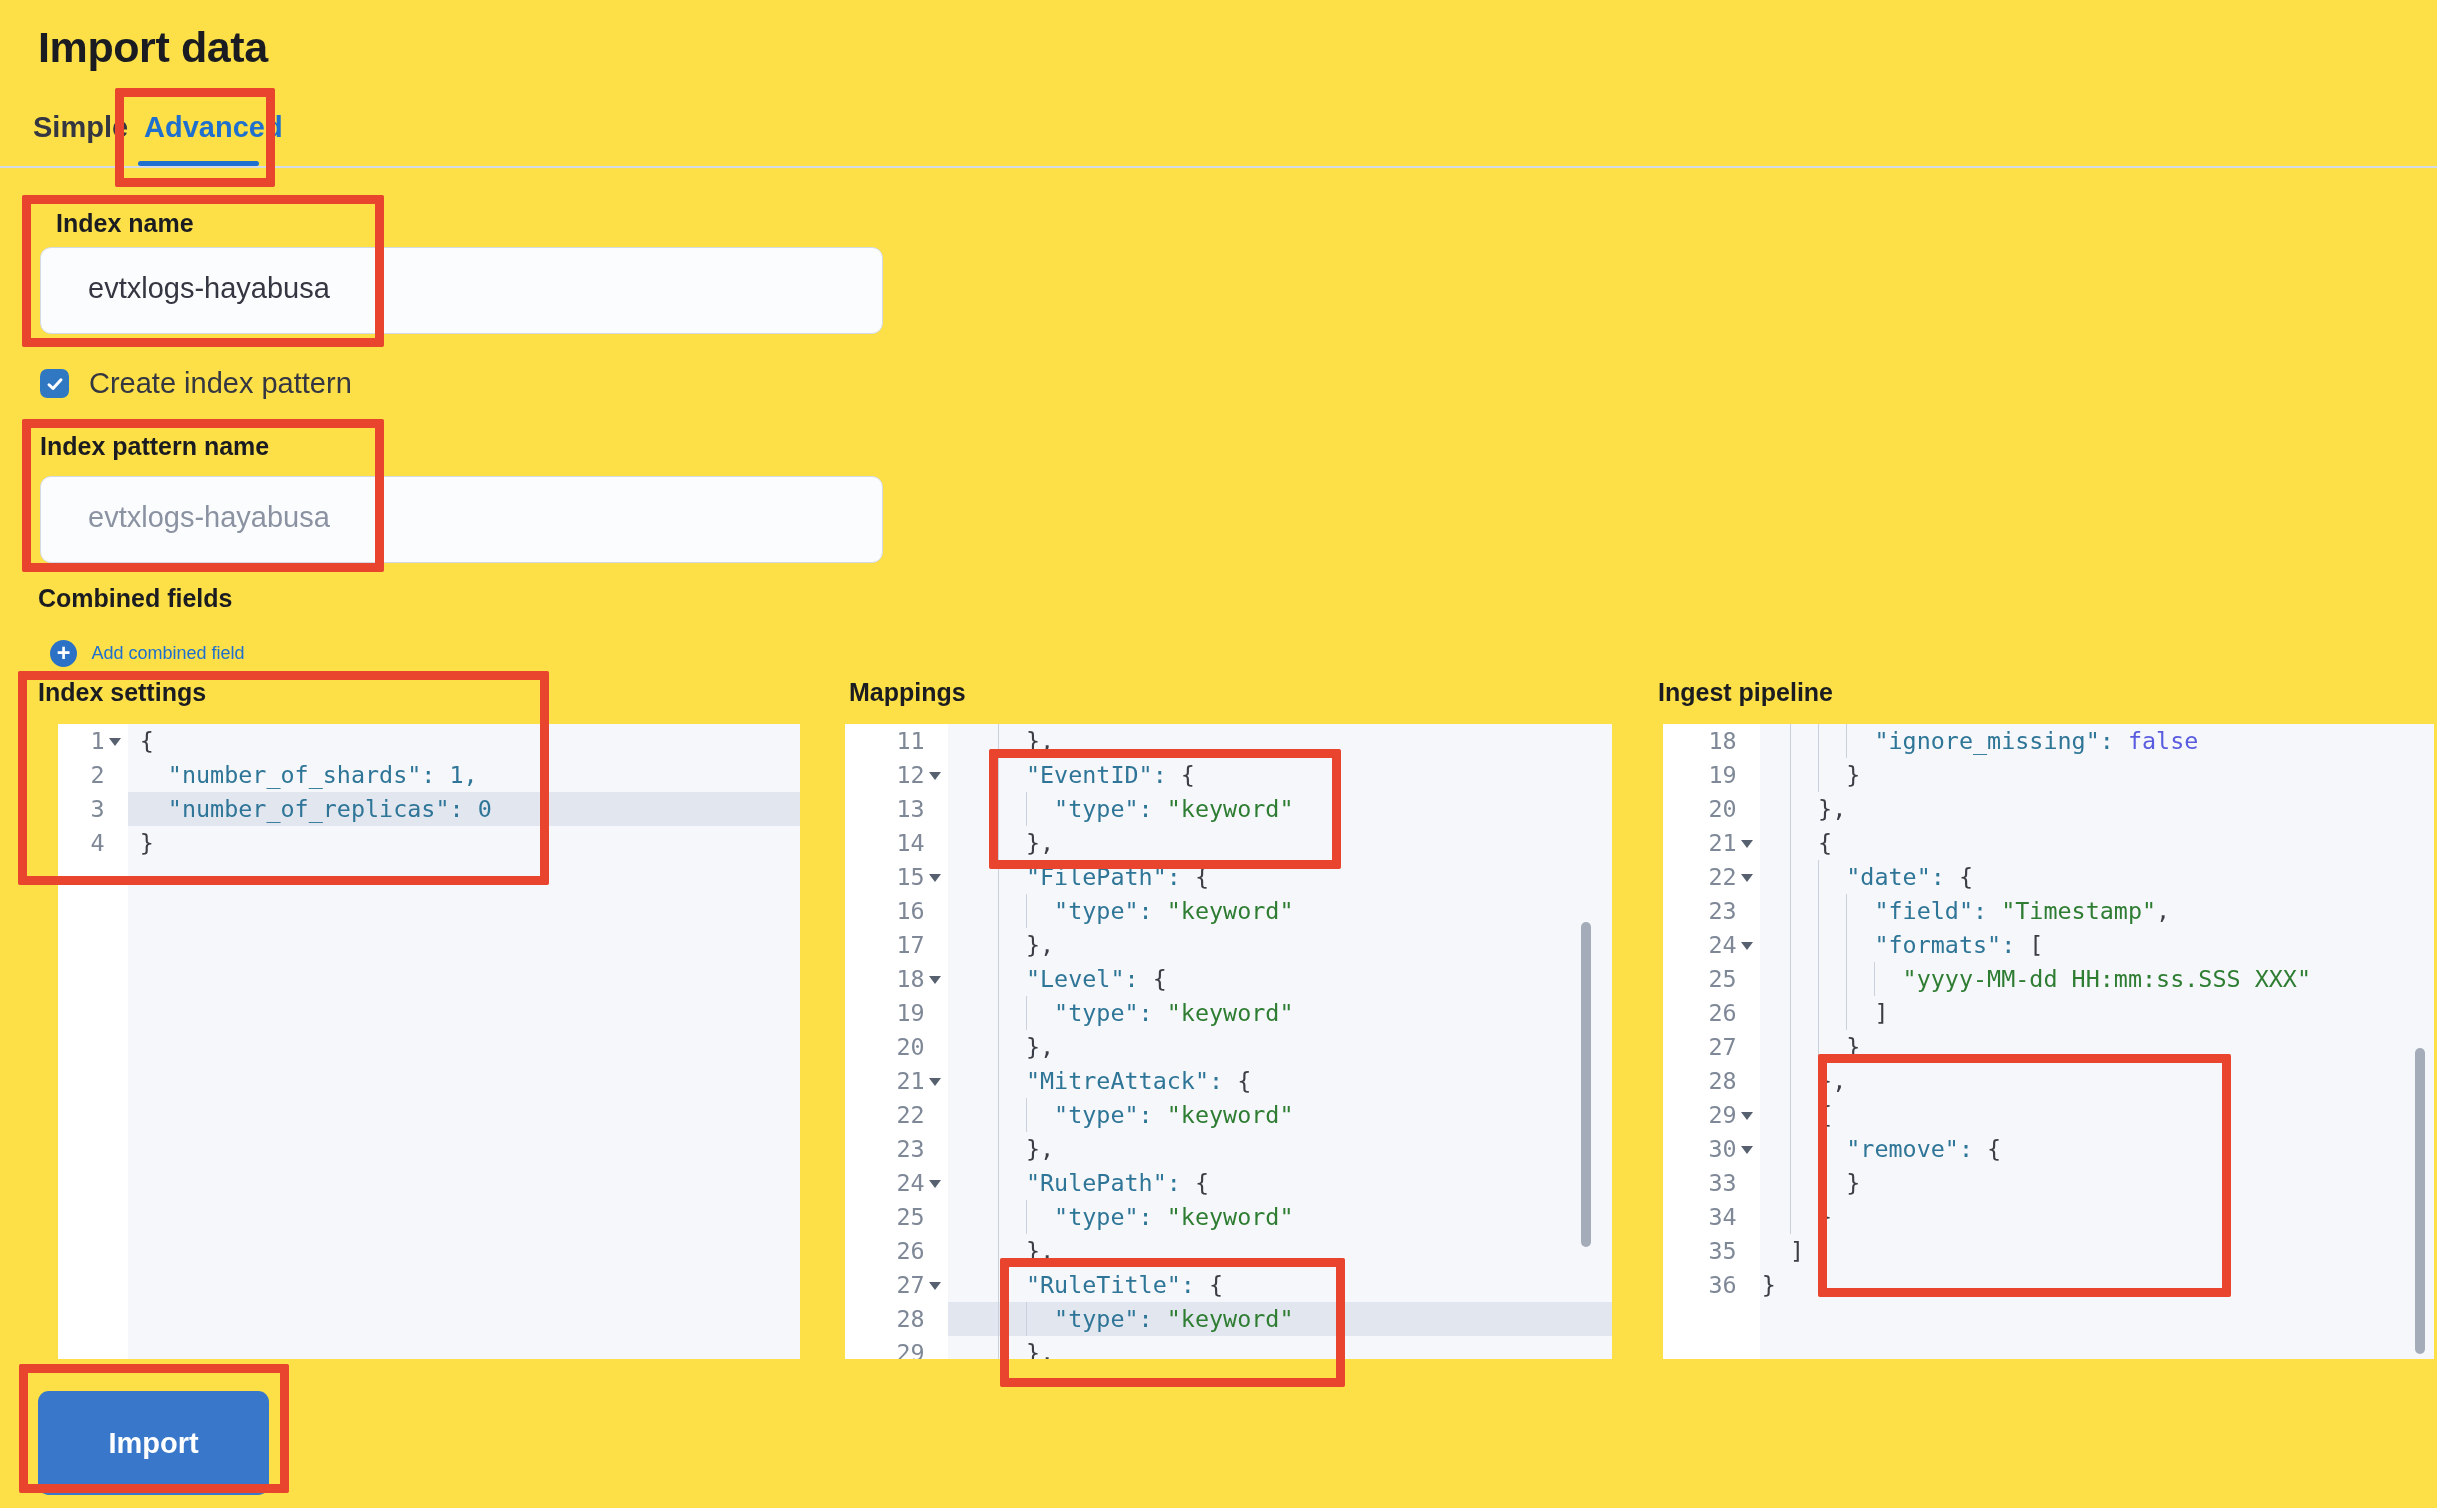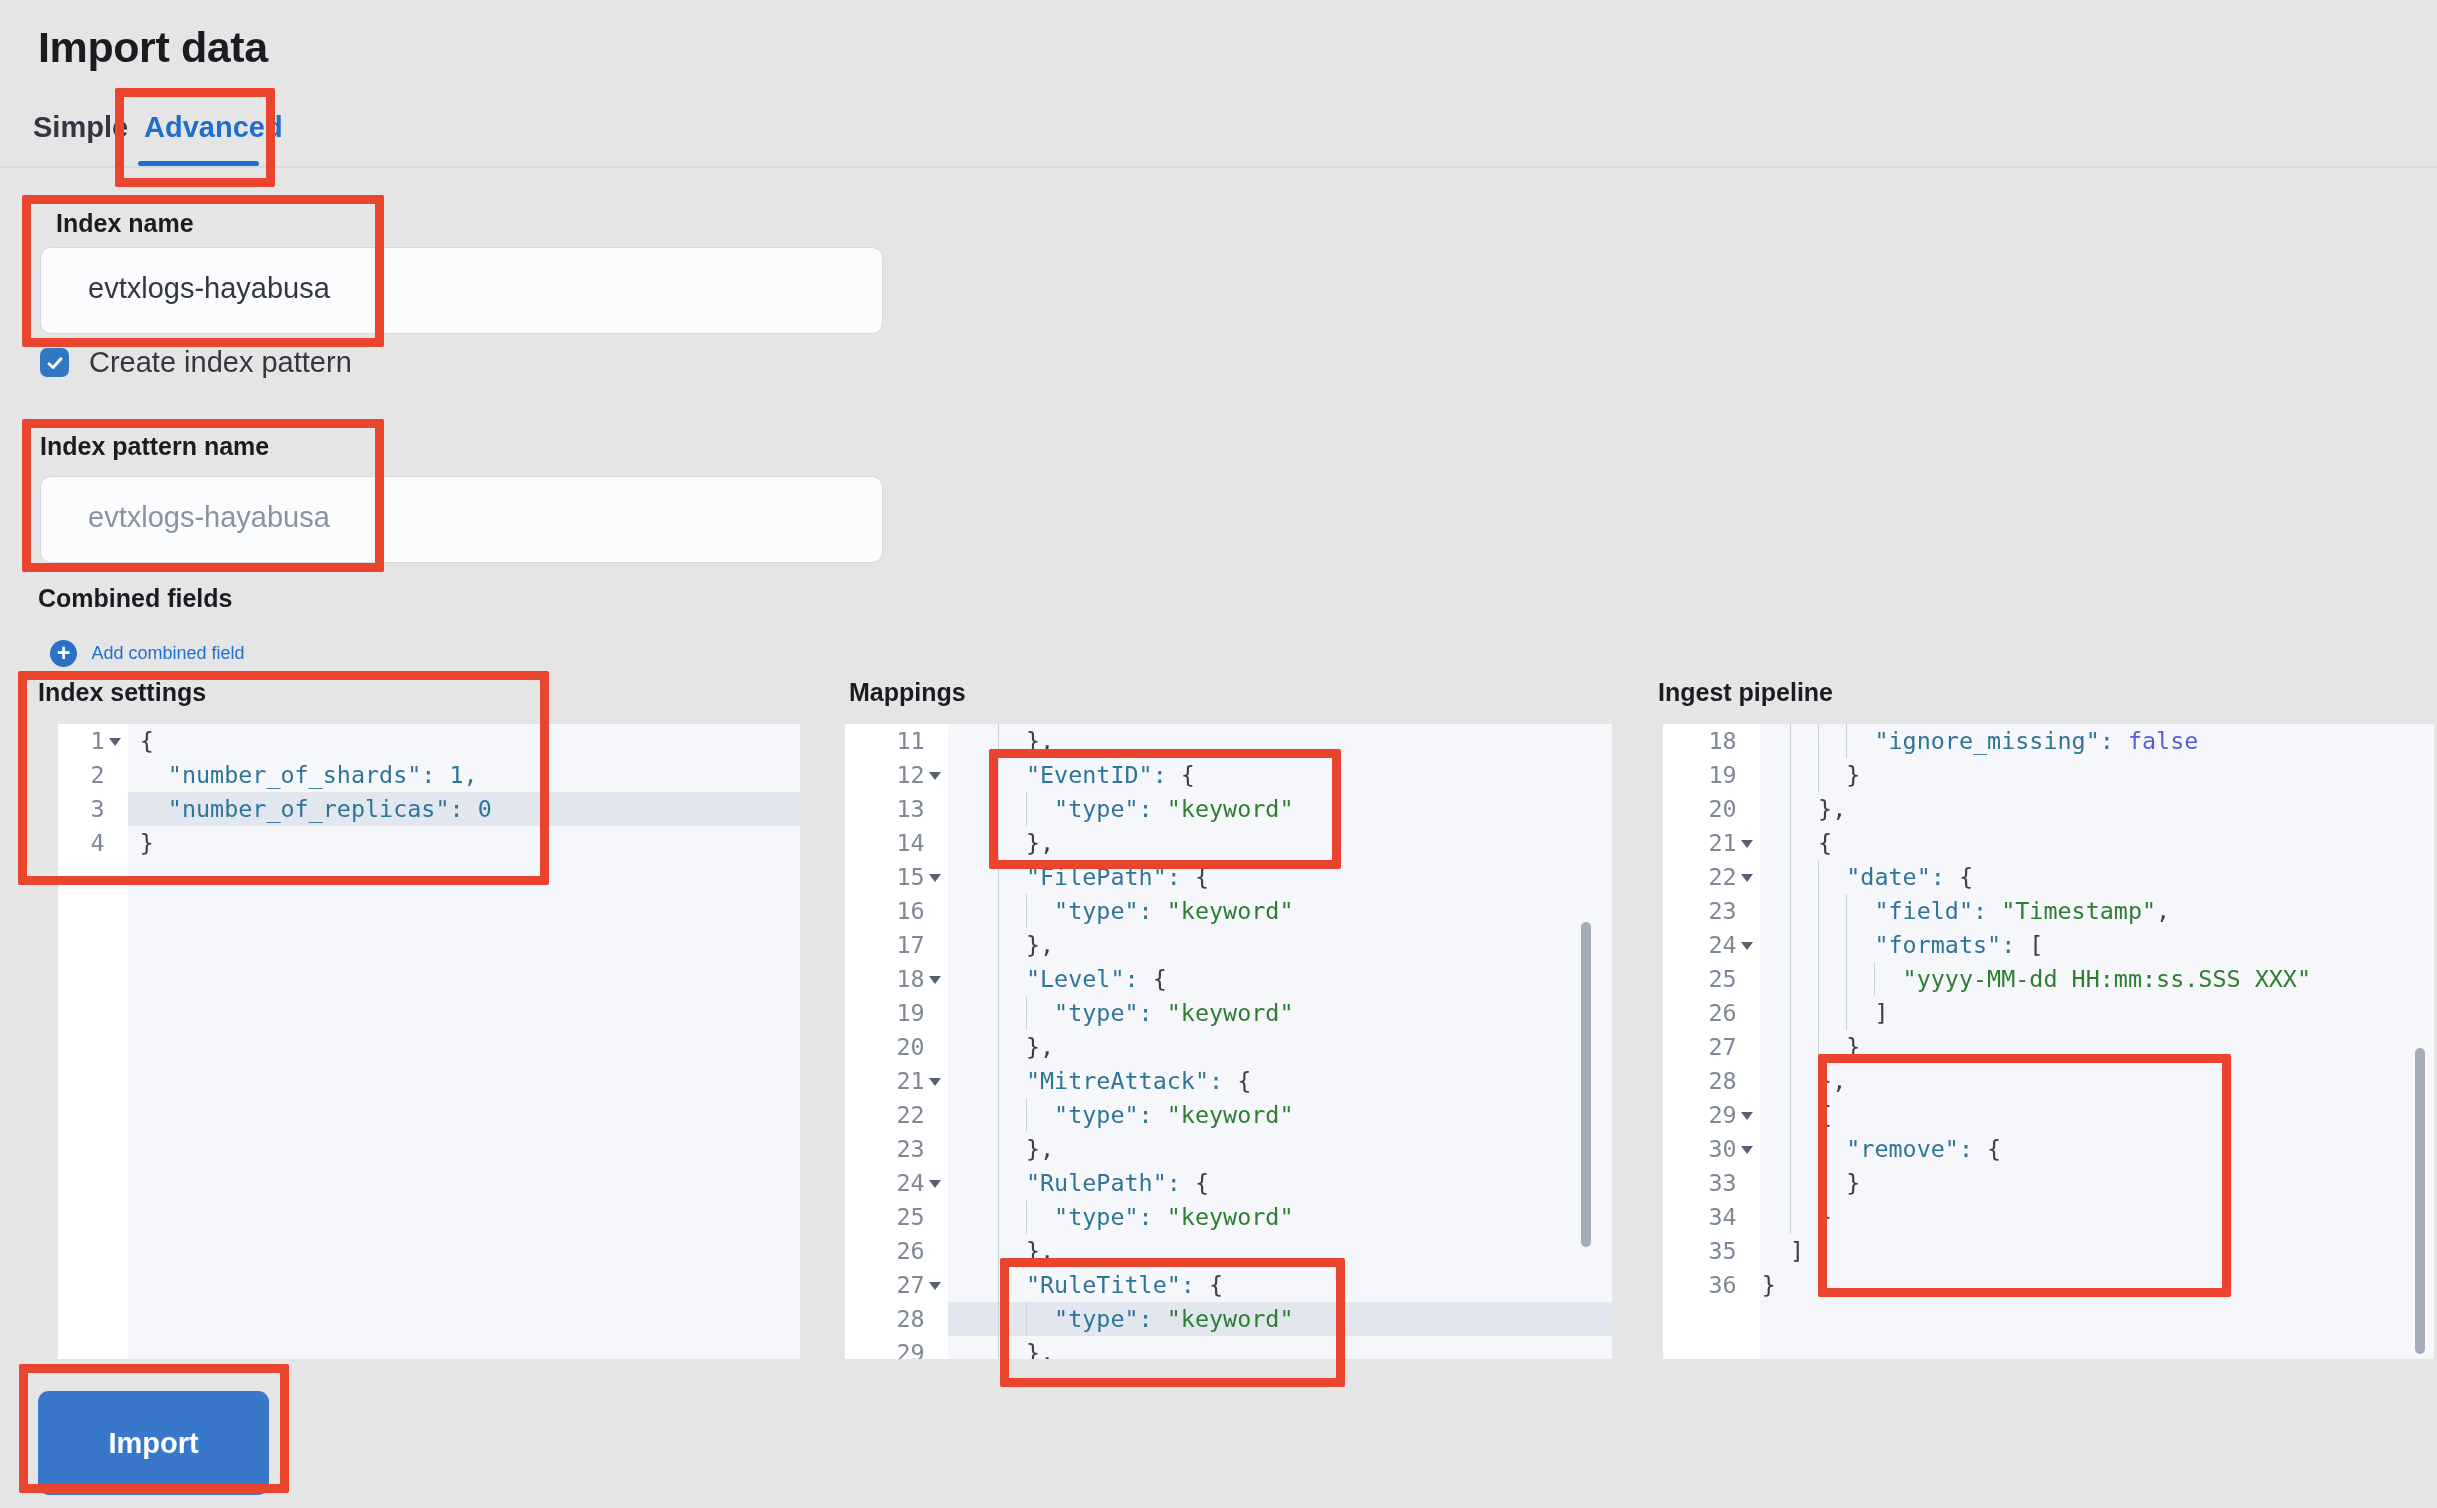--- a/index.html
+++ b/index.html
@@ -14,21 +14,21 @@
     --edbg:#f5f7fa;
     --guide:#c9d1dc;
     --gutnum:#7f8897;
     --txt:#343741;
     --heading:#1a1c21;
     --border:#d3dae6;
   }
   *{margin:0;padding:0;box-sizing:content-box;}
   html,body{background:#fff;}
   body{font-family:"Liberation Sans", sans-serif;}
-  #screen{position:relative;width:2438px;height:1508px;overflow:hidden;background:#e5e5e5;}
+  #screen{position:relative;width:2438px;height:1508px;overflow:hidden;background:#fde047;}
 
   .abs{position:absolute;}
 
   #page-title{left:38px;top:23.4px;font-size:43px;font-weight:700;color:var(--heading);letter-spacing:-0.4px;}
 
   .tab{top:111px;font-size:29px;font-weight:700;color:var(--txt);cursor:pointer;}
   #tab-simple{left:33px;}
   #tab-advanced{left:144px;color:var(--accent);}
   #tab-underline{left:138px;top:161px;width:121px;height:5.4px;background:var(--accent);border-radius:2.7px;}
   #header-divider{left:0;top:166px;width:2438px;height:1.8px;background:var(--border);}
@@ -37,21 +37,21 @@
   #index-name-label{left:56px;top:209px;}
   #index-pattern-label{left:40px;top:432px;}
 
   .text-input{left:40px;width:794px;height:81px;border:0.9px solid var(--border);
     border-radius:10.8px;background:#fbfcfd;font-family:"Liberation Sans",sans-serif;
     font-size:29px;color:var(--txt);padding:0 0 4px 47px;outline:none;}
   .text-input::placeholder{color:#8b93a3;opacity:1;}
   #index-name-input{top:247px;}
   #index-pattern-input{top:476px;}
 
-  #checkbox-row{left:40px;top:346px;display:flex;align-items:center;text-align:center;}
+  #checkbox-row{left:40px;top:367px;display:flex;align-items:center;text-align:center;}
   #create-pattern-checkbox{width:29px;height:29px;border-radius:7.2px;background:#3178c2;
     display:flex;align-items:center;justify-content:center;cursor:pointer;flex:none;}
   #create-pattern-checkbox svg{width:20px;height:20px;}
   #checkbox-label{margin-left:20px;font-size:29px;color:var(--txt);}
 
   #combined-fields-label{left:38px;top:584px;}
   #add-combined-field{left:50px;top:640px;display:flex;align-items:center;cursor:pointer;}
   #plus-icon{width:27px;height:27px;border-radius:50%;background:#2b72c7;color:#fff;
     display:flex;align-items:center;justify-content:center;font-size:23.4px;font-weight:700;line-height:1;flex:none;}
   #add-combined-field-label{margin-left:14.4px;font-size:18px;font-weight:500;color:var(--accent);}

